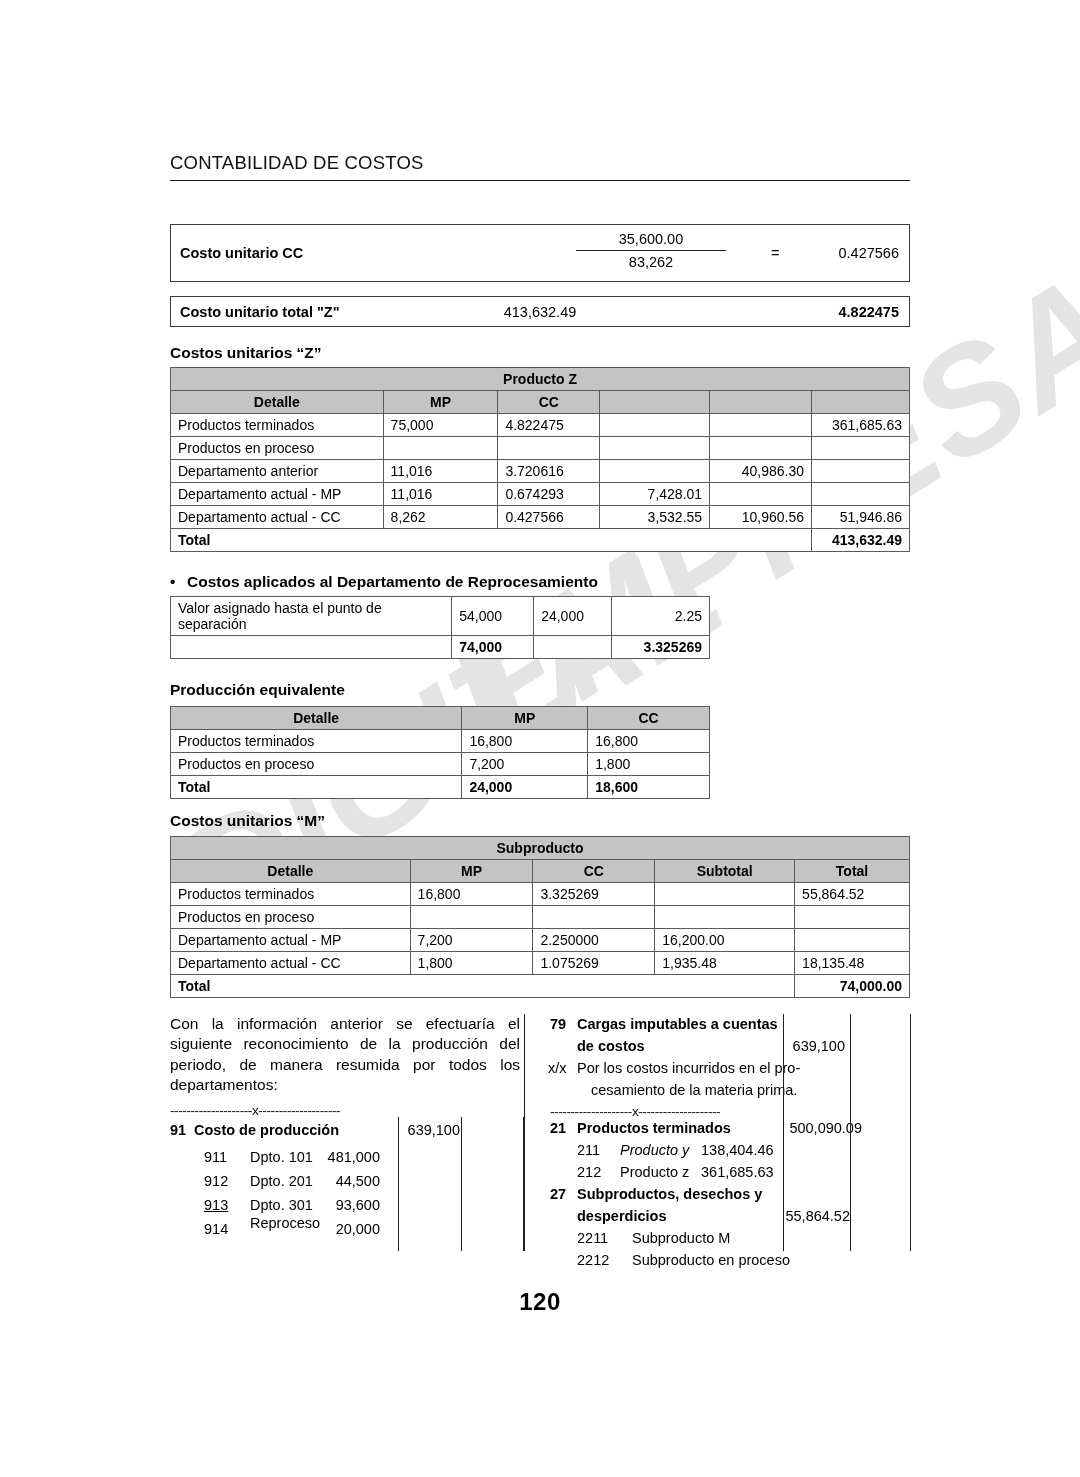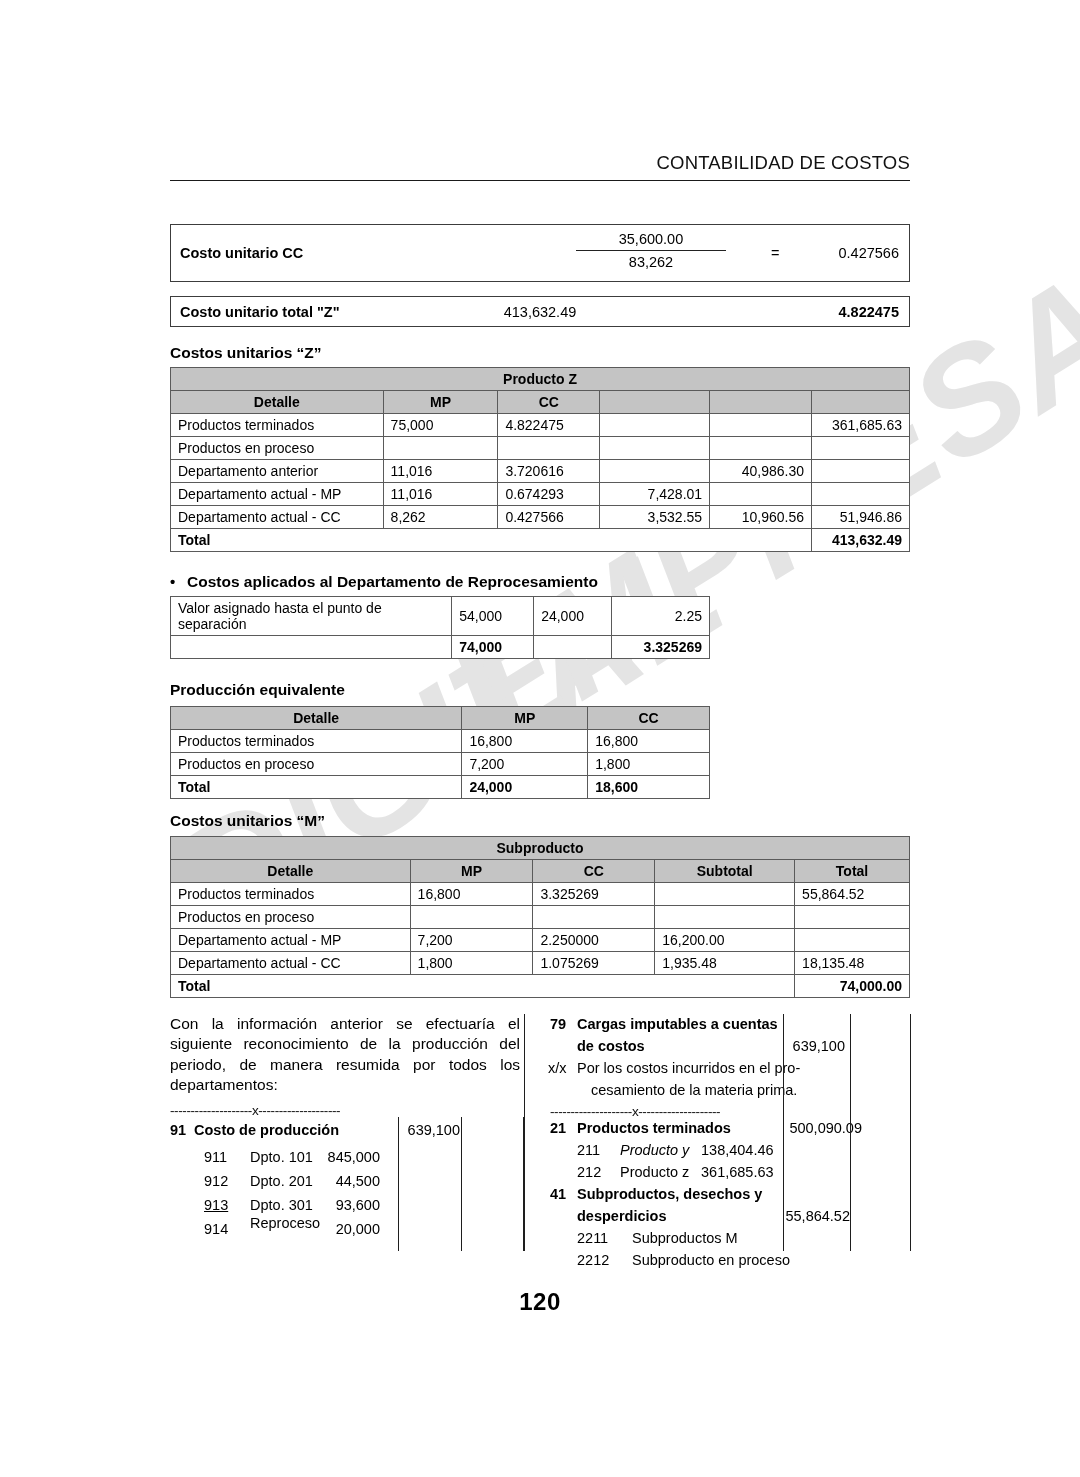--- a/index.html
+++ b/index.html
@@ -53,21 +53,20 @@
   #running-head {
     left: 170px;
     top: 152px;
     width: 740px;
   }
   #running-head .rh-text {
     font-size: 18.5px;
     letter-spacing: .2px;
     color: #111;
     font-family: "Liberation Sans", sans-serif;
-    text-align: right;
   }
   #running-head .rh-rule {
     margin-top: 6px;
     border-bottom: 1.6px solid #1a1a1a;
     width: 740px;
   }
 
   
   .topbox {
     border: 1.6px solid #3c3c3c;
@@ -438,21 +437,21 @@
 
   <div class="journal" id="journal-left" style="left:170px; top:1103px; width:355px; height:148px;">
     <div class="j-sep" style="position:absolute; left:0; top:0;">--------------------x--------------------</div>
 
     <div class="j-line j-code" style="left:0px; top:19px;">91</div>
     <div class="j-line" style="left:24px; top:19px; font-weight:bold;">Costo de producción</div>
     <div class="j-amt" style="left:232px; top:19px; width:58px;">639,100</div>
 
     <div class="j-line" style="left:34px; top:46px;">911</div>
     <div class="j-line" style="left:80px; top:46px;">Dpto. 101</div>
-    <div class="j-amt" style="left:140px; top:46px; width:70px;">845,000</div>
+    <div class="j-amt" style="left:140px; top:46px; width:70px;">481,000</div>
 
     <div class="j-line" style="left:34px; top:70px;">912</div>
     <div class="j-line" style="left:80px; top:70px;">Dpto. 201</div>
     <div class="j-amt" style="left:140px; top:70px; width:70px;">44,500</div>
 
     <div class="j-line" style="left:34px; top:94px;text-decoration:underline;">913</div>
     <div class="j-line" style="left:80px; top:94px;">Dpto. 301</div>
     <div class="j-amt" style="left:140px; top:94px; width:70px;">93,600</div>
 
     <div class="j-line" style="left:34px; top:118px;">914</div>
@@ -484,27 +483,27 @@
     <div class="j-amt" style="left:245px; top:106px; width:77px;">500,090.09</div>
 
     <div class="j-line" style="left:37px; top:128px;">211</div>
     <div class="j-line" style="left:80px; top:128px;font-style:italic;">Producto y</div>
     <div class="j-line" style="left:161px; top:128px;">138,404.46</div>
 
     <div class="j-line" style="left:37px; top:150px;">212</div>
     <div class="j-line" style="left:80px; top:150px;">Producto z</div>
     <div class="j-line" style="left:161px; top:150px;">361,685.63</div>
 
-    <div class="j-line j-code" style="left:10px; top:172px;">41</div>
+    <div class="j-line j-code" style="left:10px; top:172px;">27</div>
     <div class="j-line" style="left:37px; top:172px; font-weight:bold;">Subproductos, desechos y</div>
     <div class="j-line" style="left:37px; top:194px; font-weight:bold;">desperdicios</div>
     <div class="j-amt" style="left:245px; top:194px; width:65px;">55,864.52</div>
 
     <div class="j-line" style="left:37px; top:216px;">2211</div>
-    <div class="j-line" style="left:92px; top:216px;">Subproductos M</div>
+    <div class="j-line" style="left:92px; top:216px;">Subproducto M</div>
 
     <div class="j-line" style="left:37px; top:238px;">2212</div>
     <div class="j-line" style="left:92px; top:238px;">Subproducto en proceso</div>
 
     <div class="vrule" style="left:243px; top:0px; height:237px;"></div>
     <div class="vrule" style="left:310px; top:0px; height:237px;"></div>
     <div class="vrule" style="left:370px; top:0px; height:237px;"></div>
   </div>
 
   <div id="page-number">120</div>

